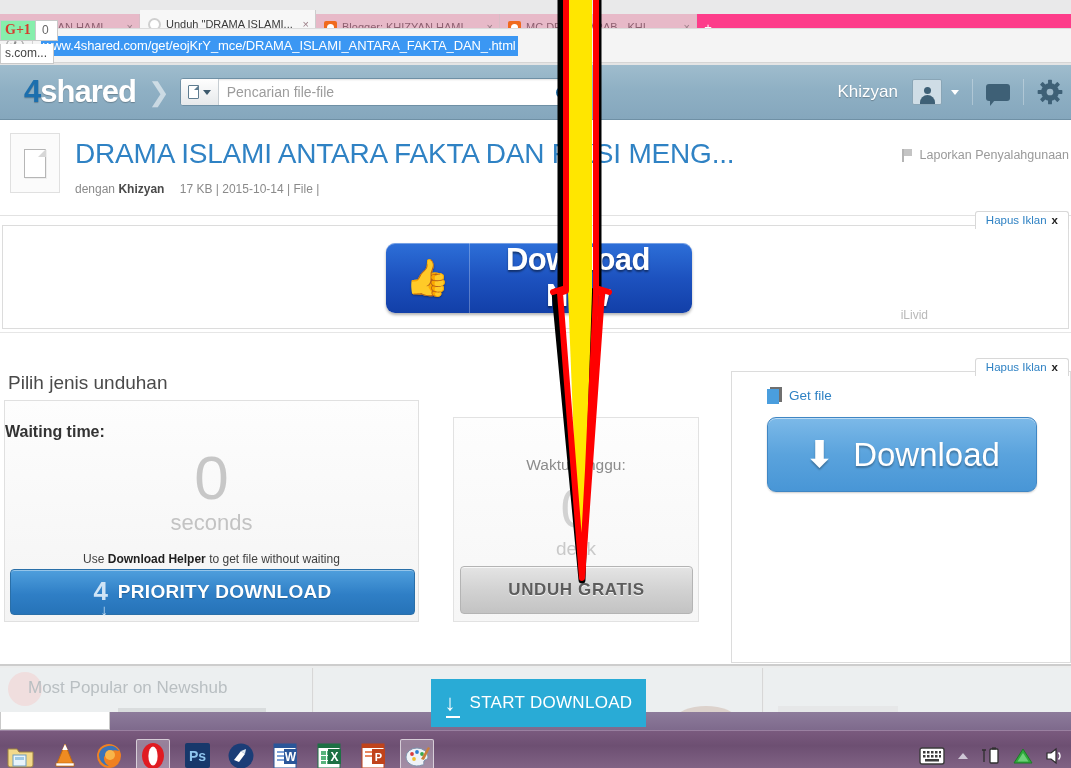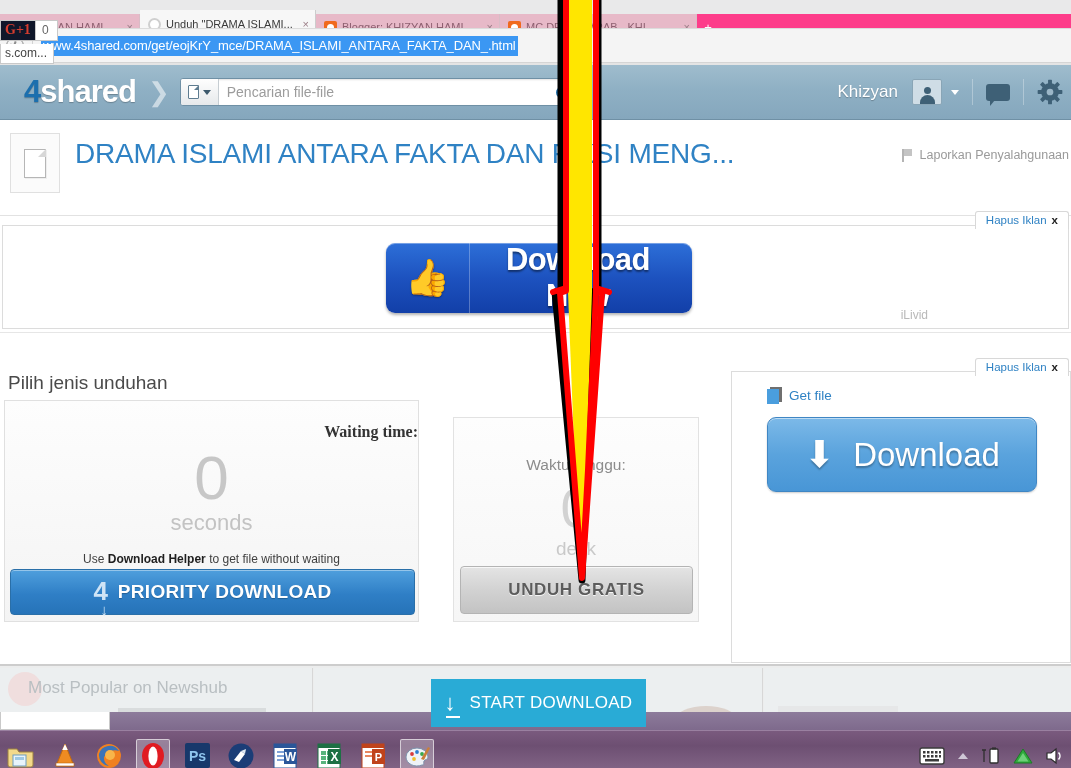--- a/index.html
+++ b/index.html
@@ -327,23 +327,23 @@
   }
 
   
   #panel-left {
     position: absolute; left: 4px; top: 67px;
     width: 415px; height: 222px;
     background: linear-gradient(180deg,#fdfdfd,#f4f4f4);
     border: 1px solid #e0e0e0;
   }
   #waiting-label {
-    text-align:right; font-size: 16px; color:#333; font-weight: bold;
+    text-align:left; font-size: 16px; color:#333; font-weight: bold;
     margin-top: 22px;
-    font-family: Liberation Serif, serif;
+    font-family: Liberation Sans, sans-serif;
   }
   #waiting-num {
     text-align:center; font-size: 62px; color:#c7c7c7; line-height: 0.95;
     margin-top: 8px; font-weight: 400;
   }
   #waiting-unit {
     text-align:center; font-size: 22px; color:#c3c3c3; margin-top: 2px;
   }
   #helper-text {
     text-align:center; font-size: 12px; color:#3f3f3f;
@@ -479,21 +479,21 @@
   }
   #newshub-circle {
     position:absolute; left: 8px; top: 4px; width:34px; height:34px;
     border-radius:50%; background:#f0dede;
   }
   #gplus-badge {
     position:absolute; left: 0px; top: 20px;
     display:flex; align-items:stretch; z-index: 6;
   }
   #gplus-badge .g1 {
-    background:#0f172a; border:1px solid #c9c9c9; border-right:0;
+    background:#86efac; border:1px solid #c9c9c9; border-right:0;
     font-size: 14px; font-weight:bold; color:#d43d2f;
     padding: 1px 4px 2px 4px; font-family:"Liberation Serif", serif;
   }
   #gplus-badge .gcount {
     background:#fff; border:1px solid #c9c9c9;
     font-size: 12px; color:#666; padding: 2px 8px 2px 6px;
   }
   #gplus-tooltip {
     position:absolute; left: 0; top: 44px;
     background:#fff; border:1px solid #c9c9c9; border-top:0;
@@ -657,20 +657,31 @@
         </svg>
       </span>
     </div>
   </div>
 
   <div id="file-info">
     <div id="file-icon">
       <span class="page-glyph"></span>
     </div>
     <div id="file-title">DRAMA ISLAMI ANTARA FAKTA DAN FIKSI MENG...</div>
+    <div id="file-meta">
+      <span>dengan</span>
+      <b>Khizyan</b>
+      <span class="sep"></span>
+      <span>17 KB</span>
+      <span>|</span>
+      <span>2015-10-14</span>
+      <span>|</span>
+      <span>File</span>
+      <span>|</span>
+    </div>
   </div>
   <div id="report-abuse">
     <span class="flag-glyph"></span>
     <span>Laporkan Penyalahgunaan</span>
   </div>
 
   <div id="ad-tab-1">
     <span>Hapus Iklan</span><span class="xclose">x</span>
   </div>
   <div id="ad-banner">

